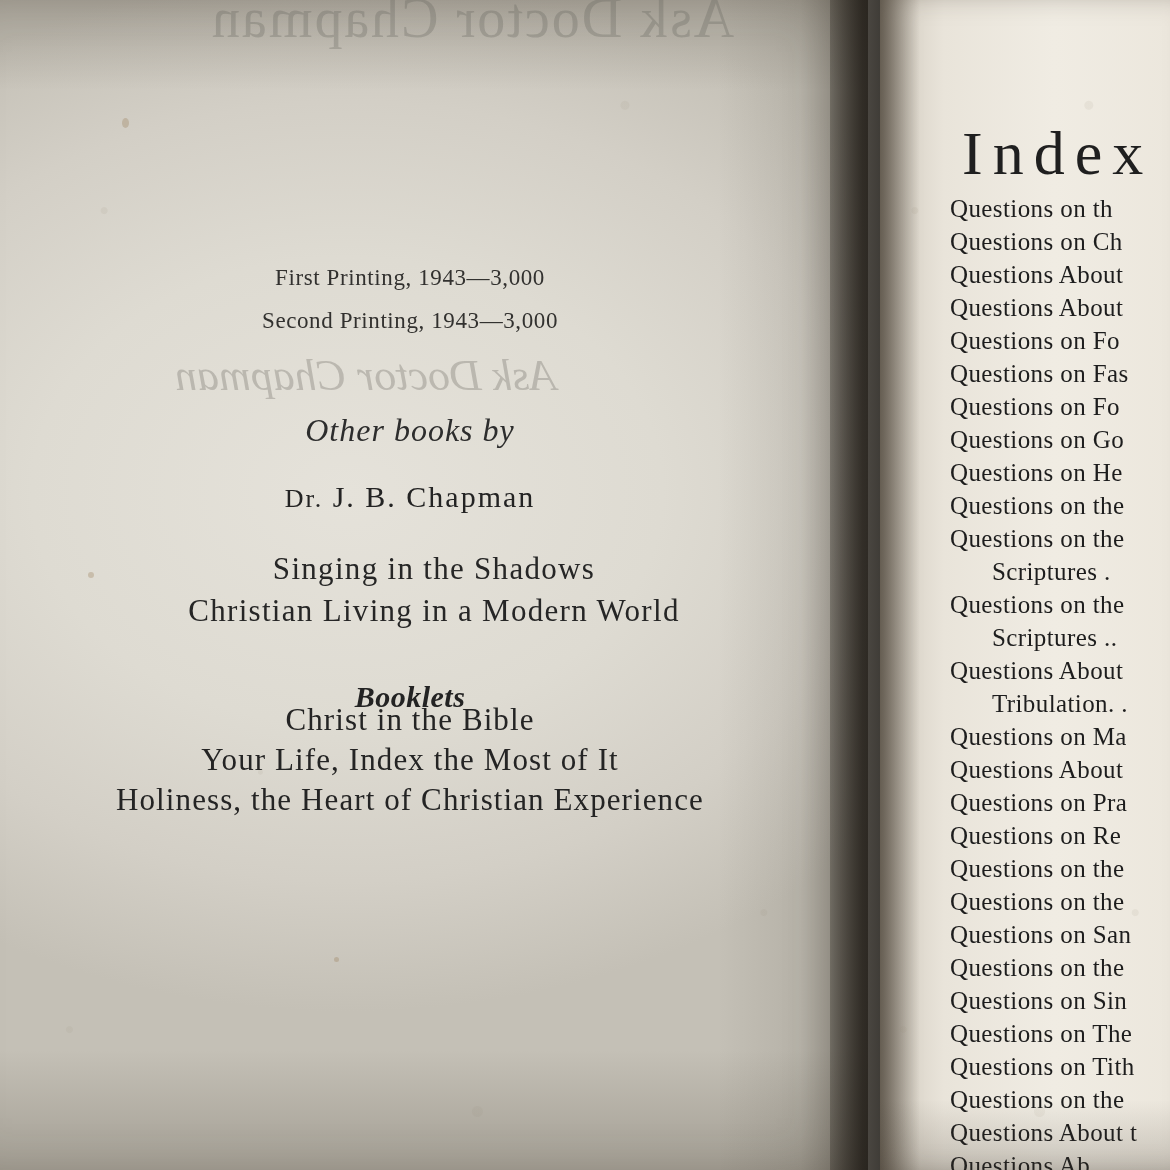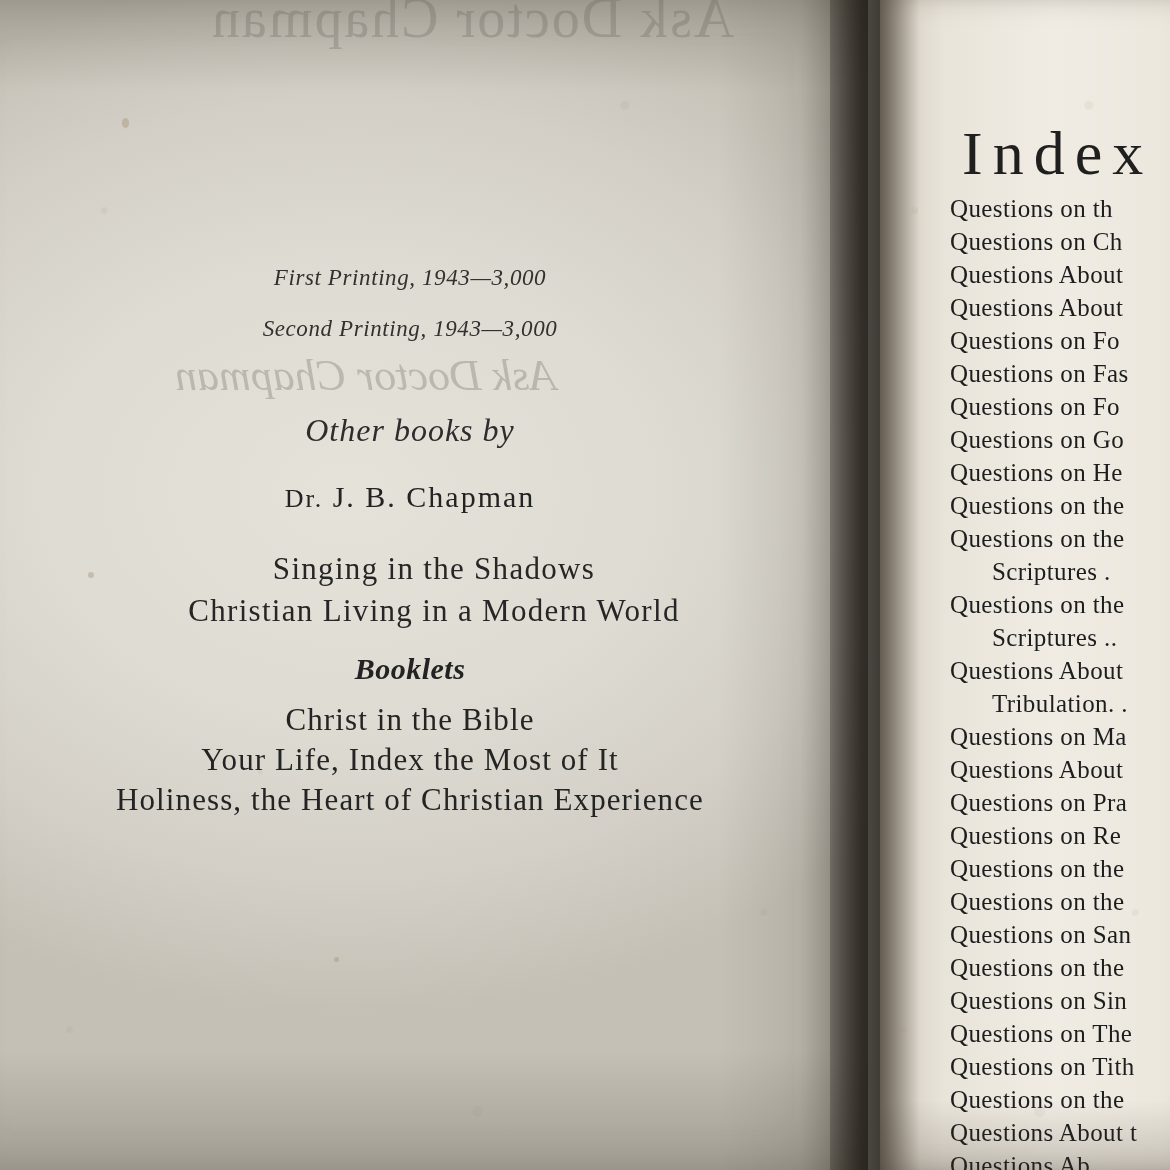--- a/index.html
+++ b/index.html
@@ -70,24 +70,23 @@
     position: absolute;
     left: 0; top: 0;
     width: 820px;
     text-align: center;
     color: #2b2b2b;
   }
   .printing-line {
     font-size: 23px;
     letter-spacing: 0.6px;
     color: #32312f;
-    font-style: italic;
   }
   .pl1 { position: absolute; top: 265px; width: 100%; }
-  .pl2 { position: absolute; top: 316px; width: 100%; }
+  .pl2 { position: absolute; top: 308px; width: 100%; }
 
   .other-books {
     position: absolute; top: 412px; width: 100%;
     font-style: italic;
     font-size: 32px;
     letter-spacing: 1px;
     color: #2d2d2d;
   }
   .author {
     position: absolute; top: 480px; width: 100%;
@@ -101,21 +100,21 @@
     position: absolute; top: 548px; width: 100%;
   }
   .book-line {
     font-size: 31px;
     letter-spacing: 1.3px;
     line-height: 42px;
     color: #262626;
     padding-left: 48px;
   }
   .booklets-head {
-    position: absolute; top: 652px; width: 100%;
+    position: absolute; top: 680px; width: 100%;
     font-style: italic;
     font-weight: bold;
     font-size: 30px;
     letter-spacing: 0.5px;
     color: #232323;
   }
   .bookletlist {
     position: absolute; top: 700px; width: 100%;
   }
   .booklet-line {

